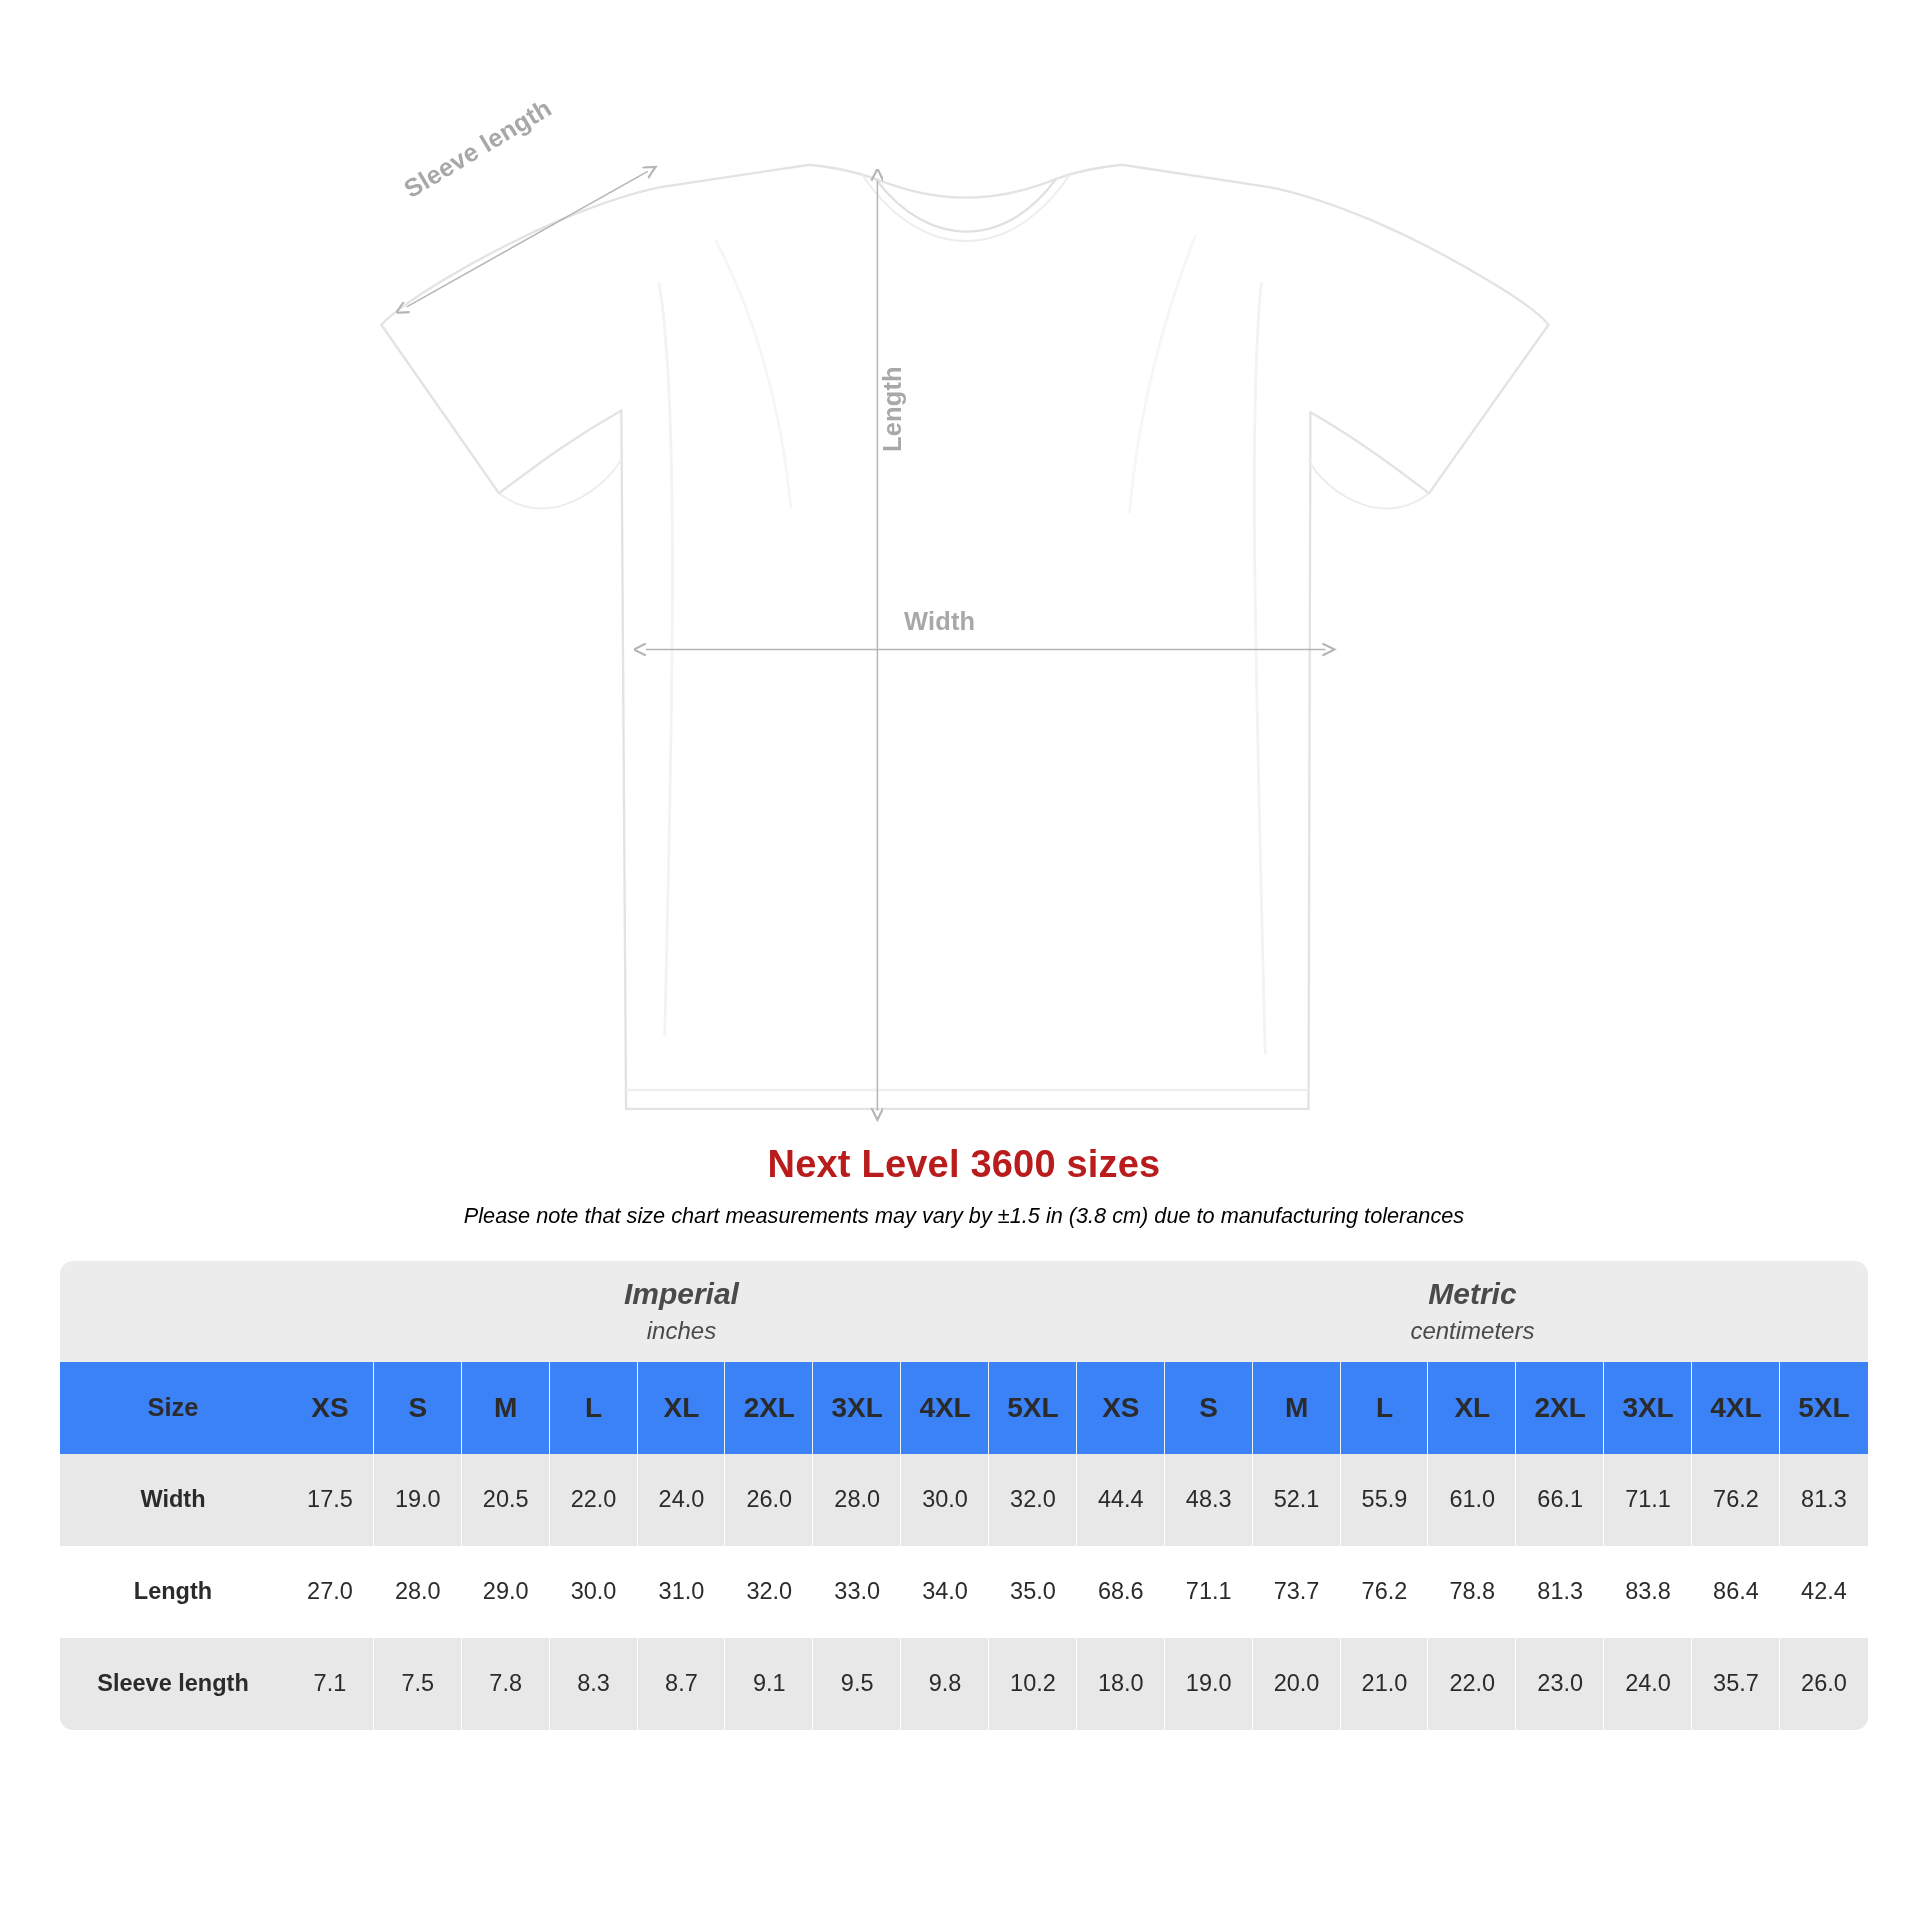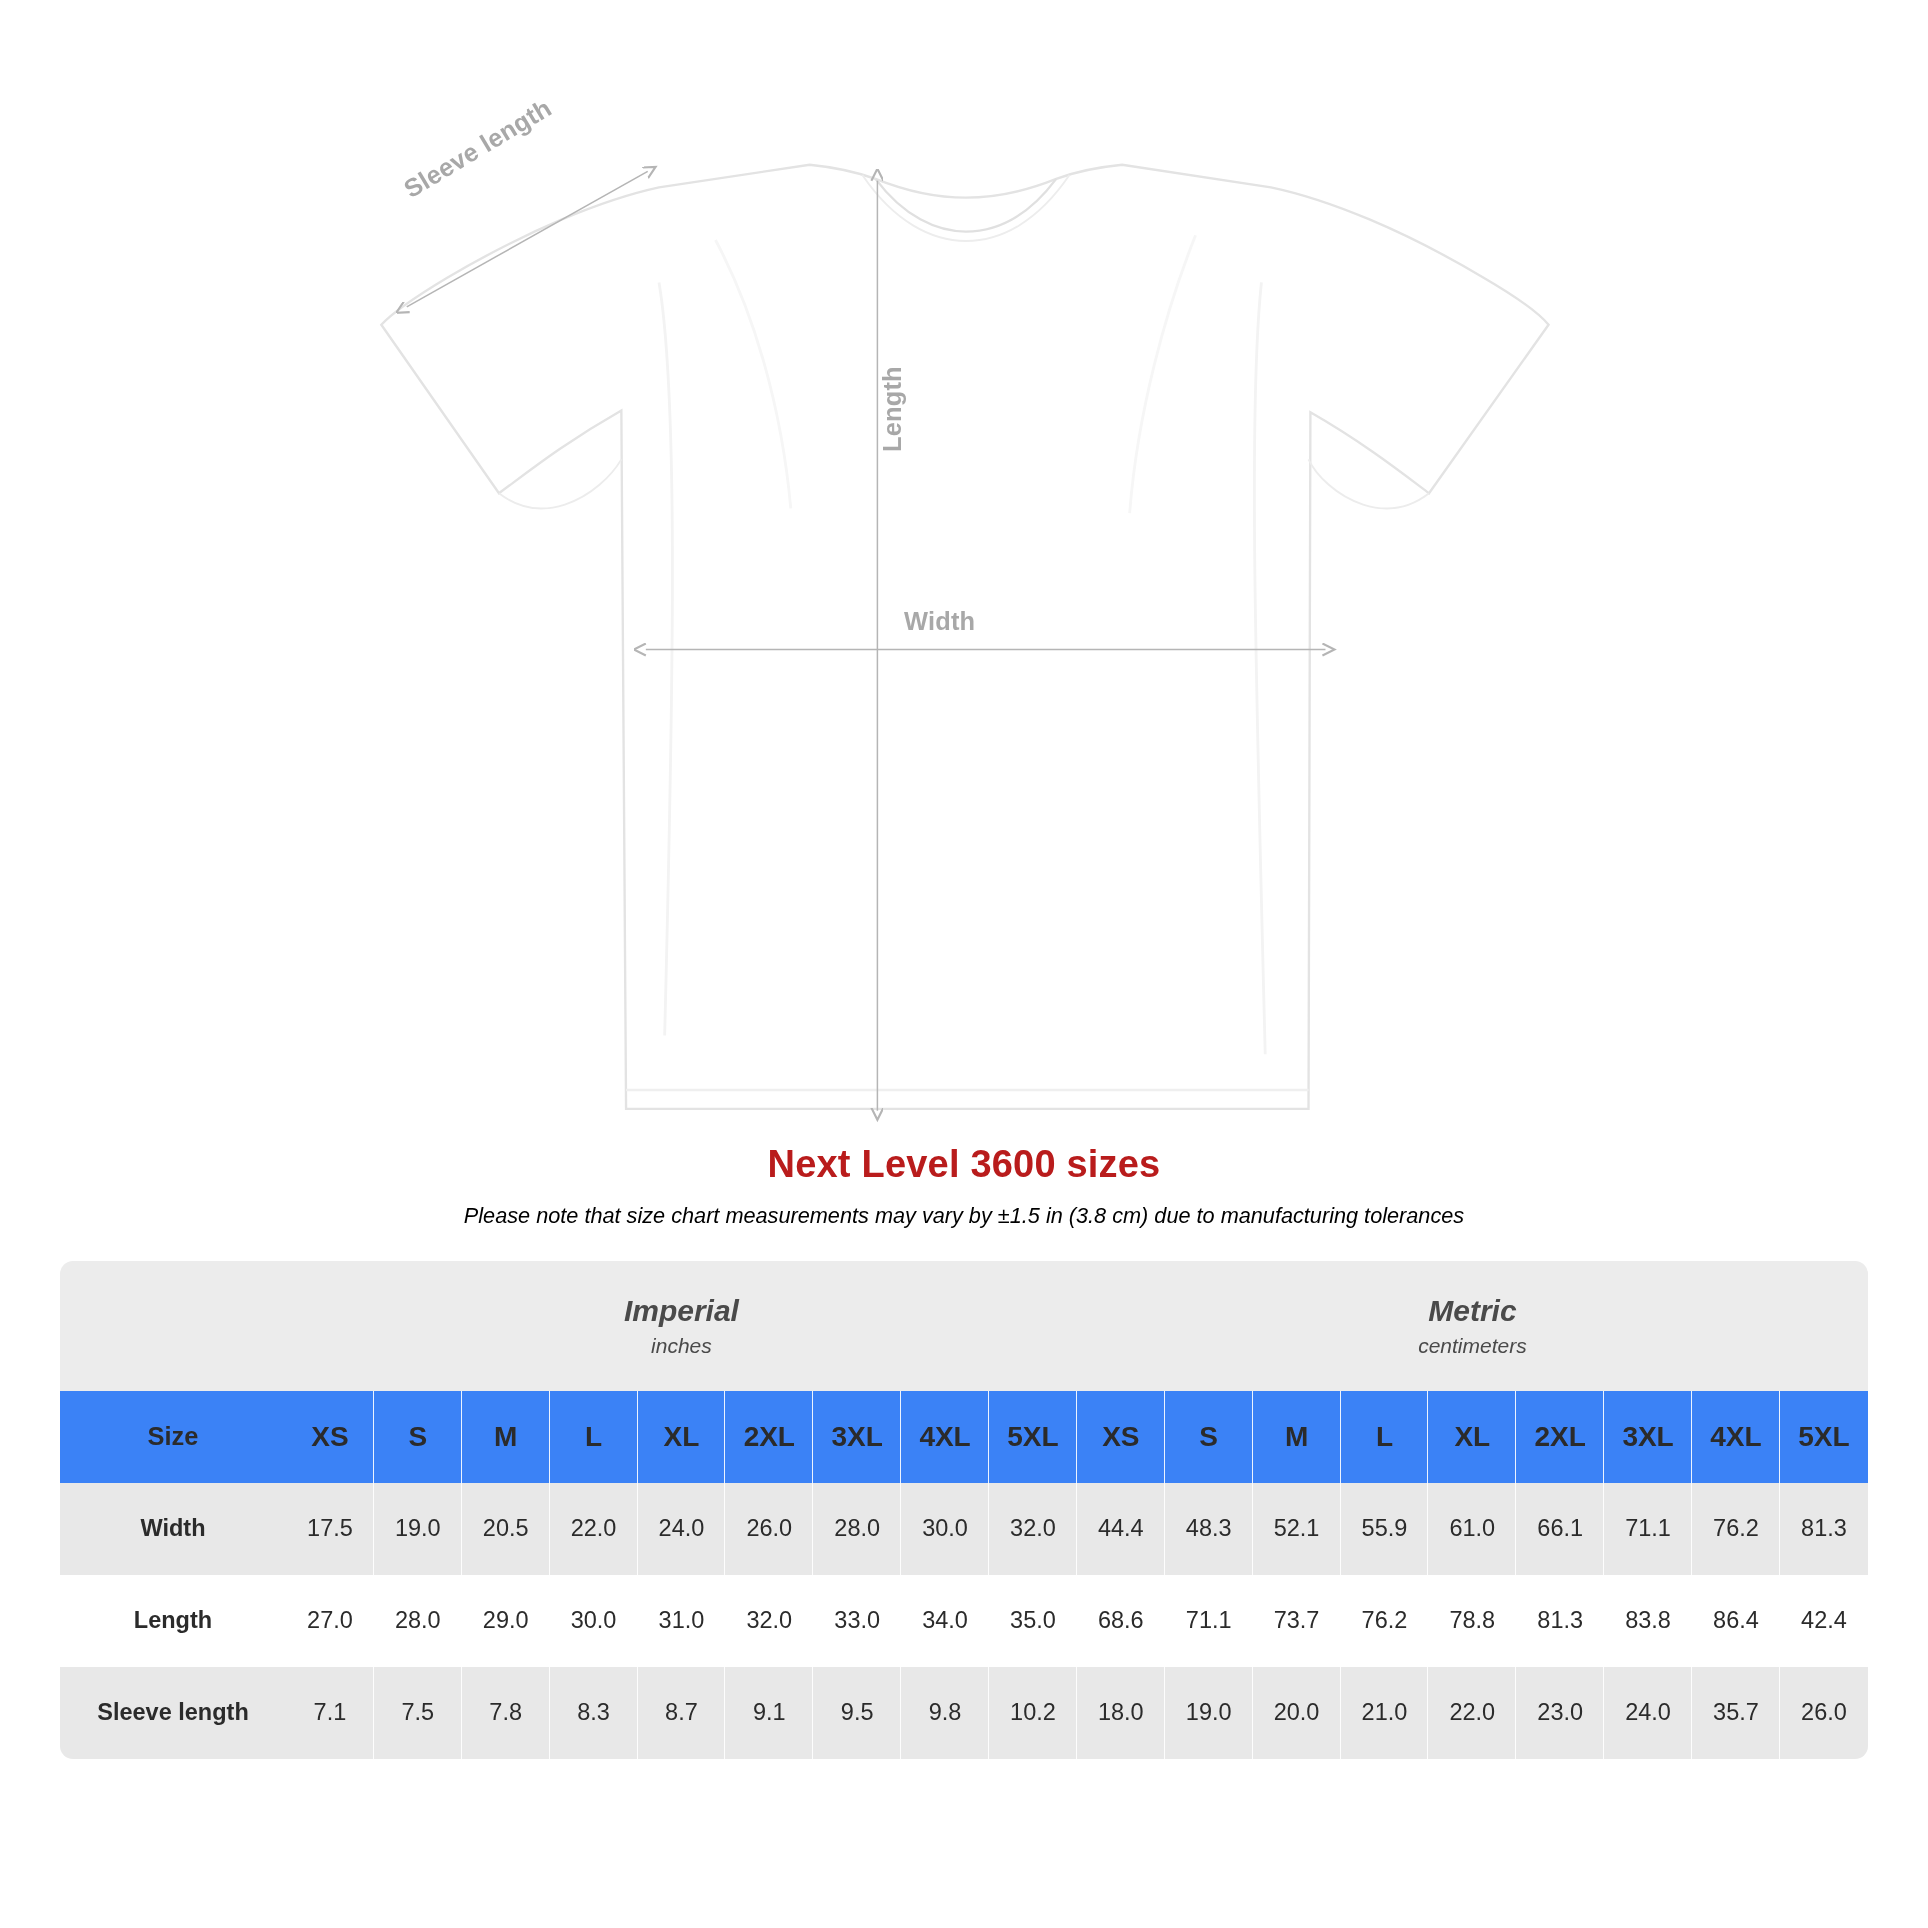--- a/index.html
+++ b/index.html
@@ -90,32 +90,32 @@
   table.size-table th {
     text-align: center;
     vertical-align: middle;
     font-size: 23.5px;
     color: #2b2b2b;
     border: none;
   }
   
   .group-row td {
     background: #ececec;
-    height: 130px;
+    height: 101px;
     padding: 0;
   }
   .group-name {
     font-size: 30px;
     font-style: italic;
     font-weight: bold;
     color: #4a4a4a;
     line-height: 1.15;
   }
   .group-unit {
-    font-size: 21px;
+    font-size: 24px;
     font-style: italic;
     color: #4a4a4a;
     margin-top: 5.6px;
   }
   .group-row td.corner {
     background: #ececec;
   }
 
   
   .size-row td {

